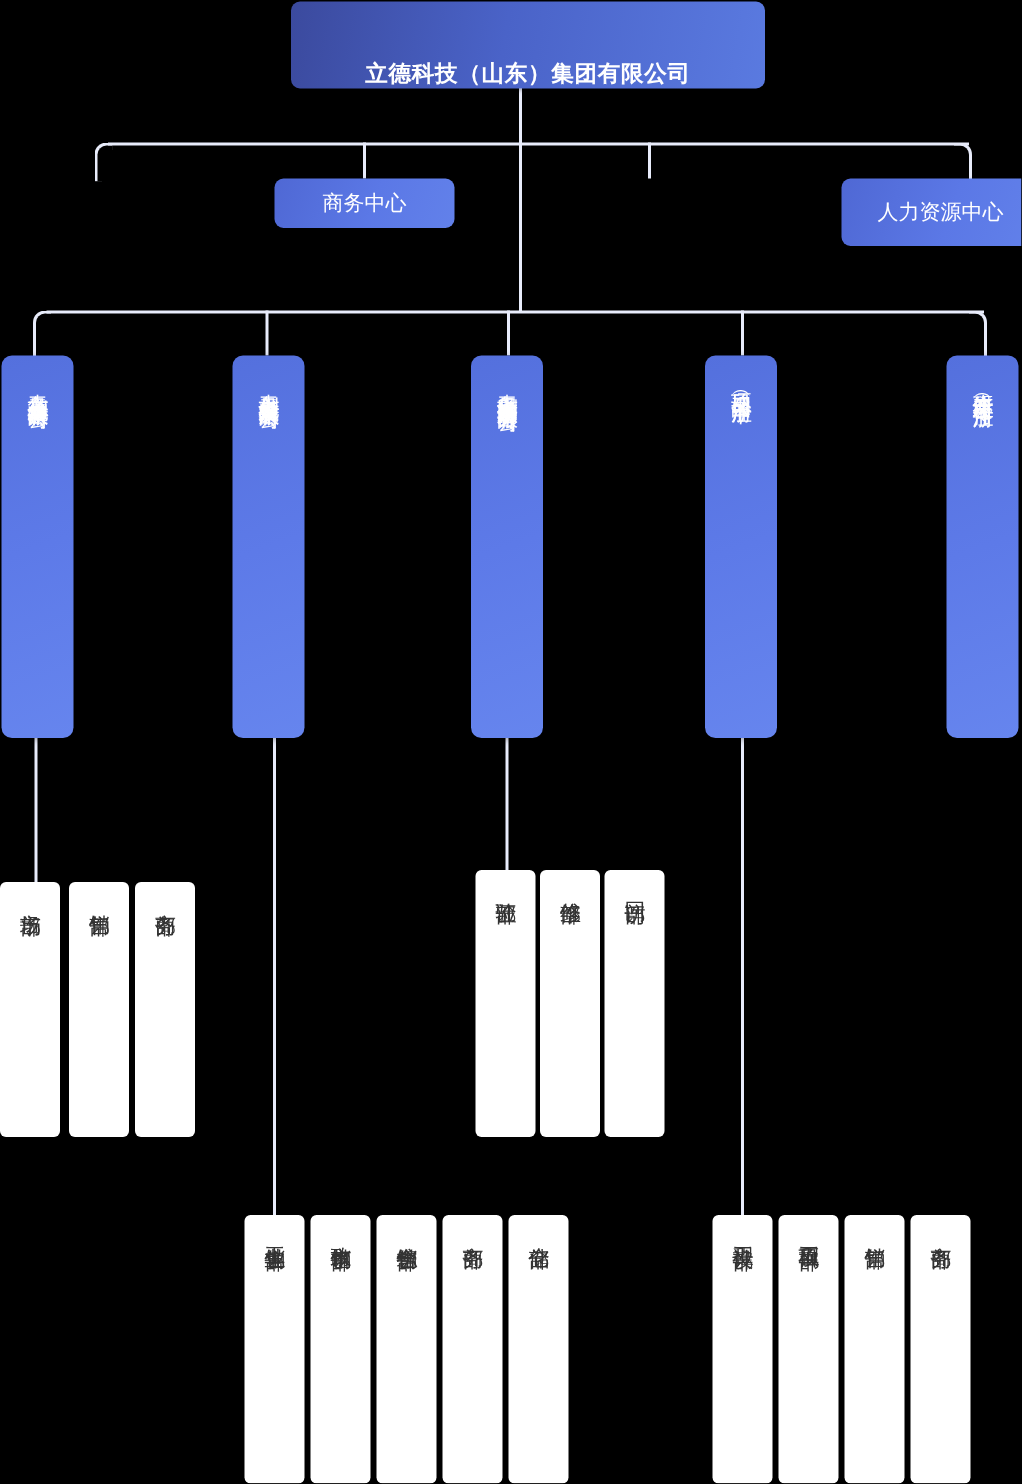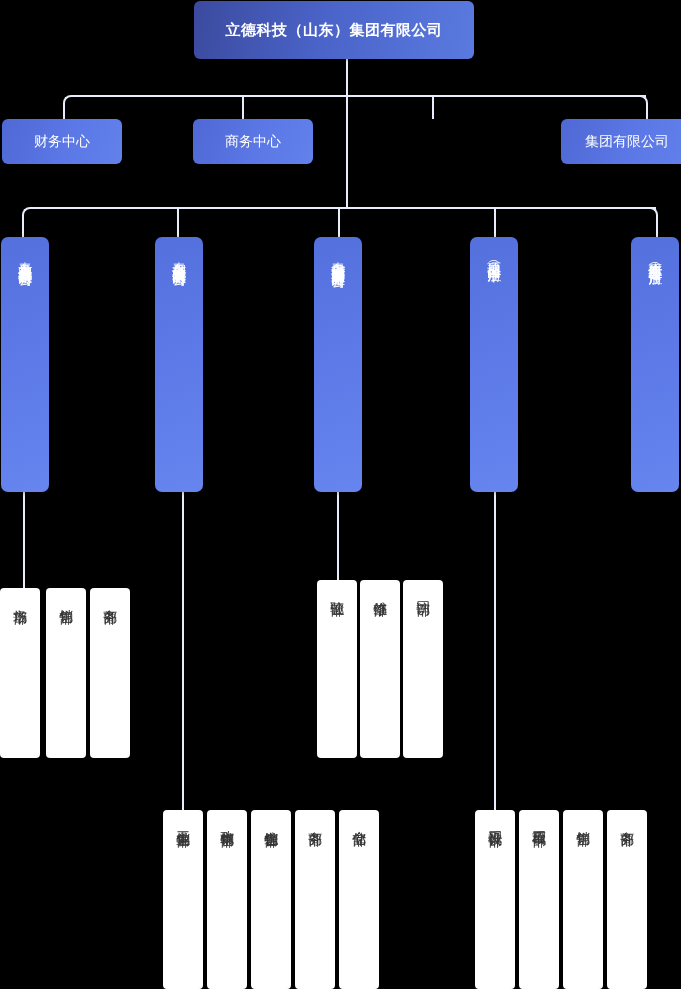--- a/index.html
+++ b/index.html
@@ -118,32 +118,29 @@
 
   <div class="conn conn-v" style="left:177px; top:207px; height:30px;"></div>
   <div class="conn conn-v" style="left:338px; top:207px; height:30px;"></div>
   <div class="conn conn-v" style="left:494px; top:207px; height:30px;"></div>
 
   <div class="conn conn-v" style="left:23px; top:492px; height:98px;"></div>
   <div class="conn conn-v" style="left:182px; top:492px; height:318px;"></div>
   <div class="conn conn-v" style="left:337px; top:492px; height:98px;"></div>
   <div class="conn conn-v" style="left:494px; top:492px; height:318px;"></div>
 
-  <div class="node node-root" style="left:194px; top:1px; width:280px; height:58px;">
+  <div class="node node-root" style="left:194px; top:1px; width:316px; height:58px;align-items:flex-end;">
     <span>立德科技（山东）集团有限公司</span>
   </div>
 
-  <div class="node node-div" style="left:2px; top:119px; width:120px; height:45px;">
-    <span>财务中心</span>
-  </div>
-  <div class="node node-div" style="left:193px; top:119px; width:120px; height:45px;">
+  <div class="node node-div" style="left:183px; top:119px; width:120px; height:33px;">
     <span>商务中心</span>
   </div>
   <div class="node node-div" style="left:561px; top:119px; width:132px; height:45px;">
-    <span>集团有限公司</span>
+    <span>人力资源中心</span>
   </div>
 
   <div class="node node-sub" style="left:1px; top:237px; width:48px; height:255px;">
     <span class="vtext">青岛立德创先科技有限公司</span>
   </div>
   <div class="node node-sub" style="left:155px; top:237px; width:48px; height:255px;">
     <span class="vtext">青岛创先科技发展有限公司</span>
   </div>
   <div class="node node-sub" style="left:314px; top:237px; width:48px; height:255px;">
     <span class="vtext">青岛保刚技术咨询服务有限公司</span>

